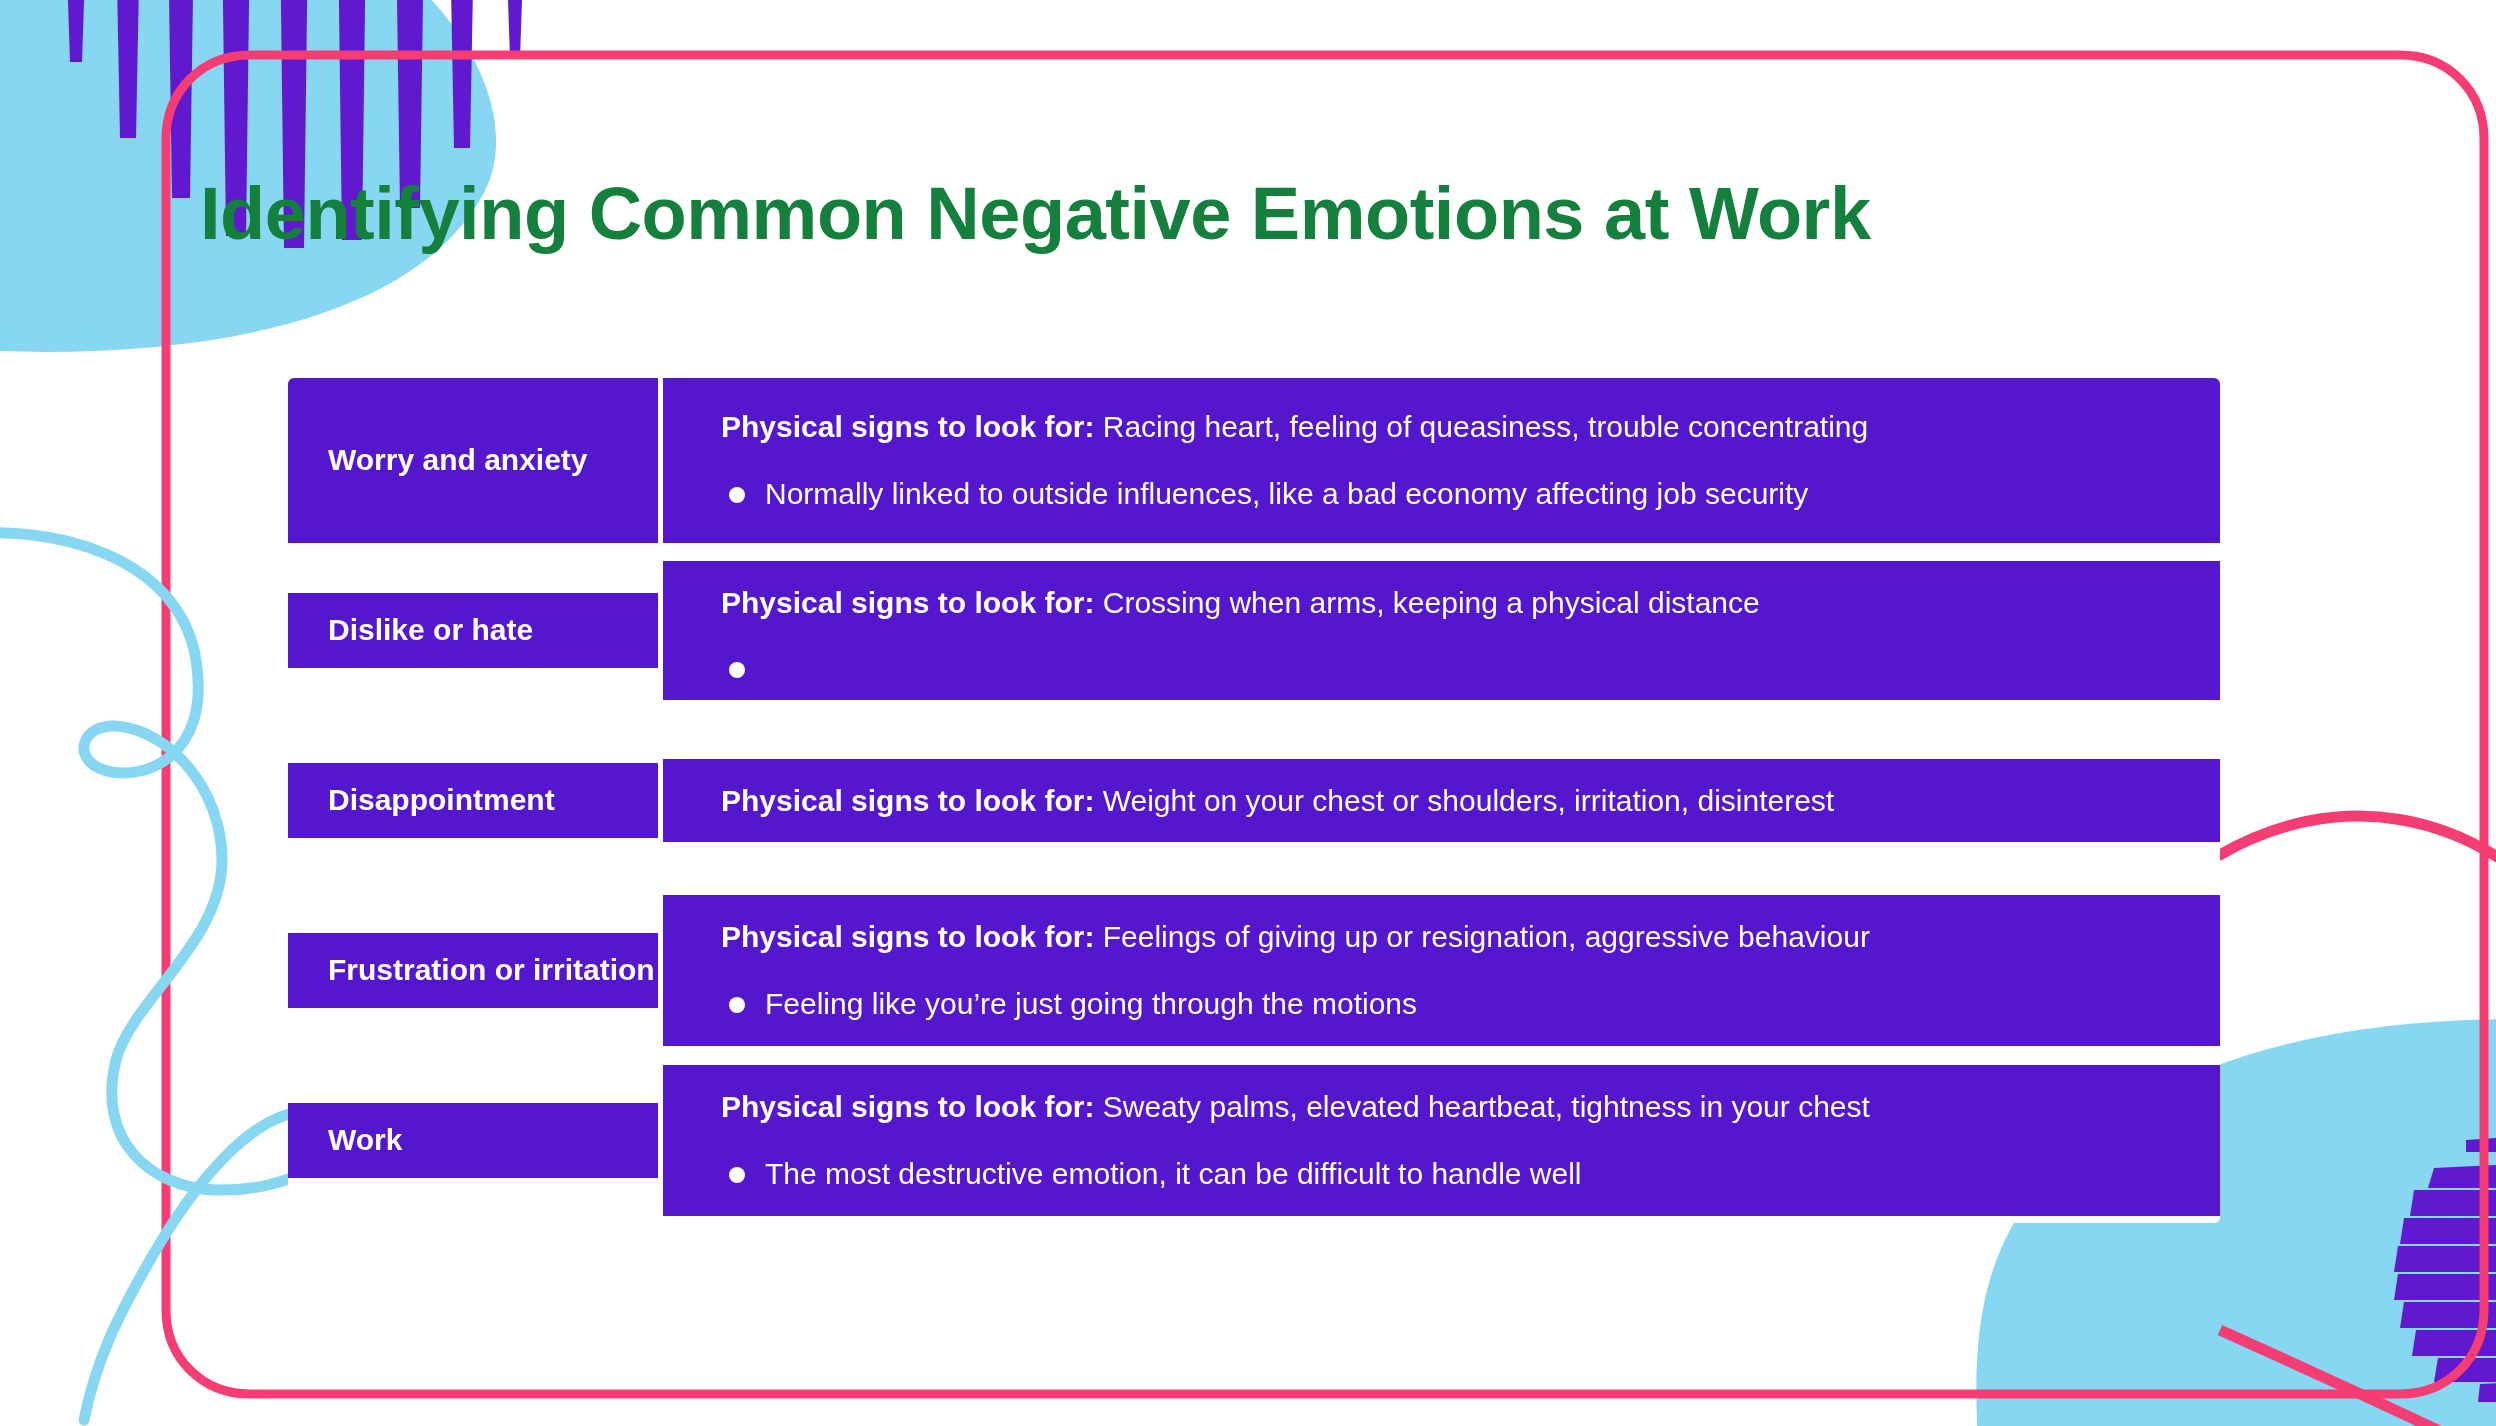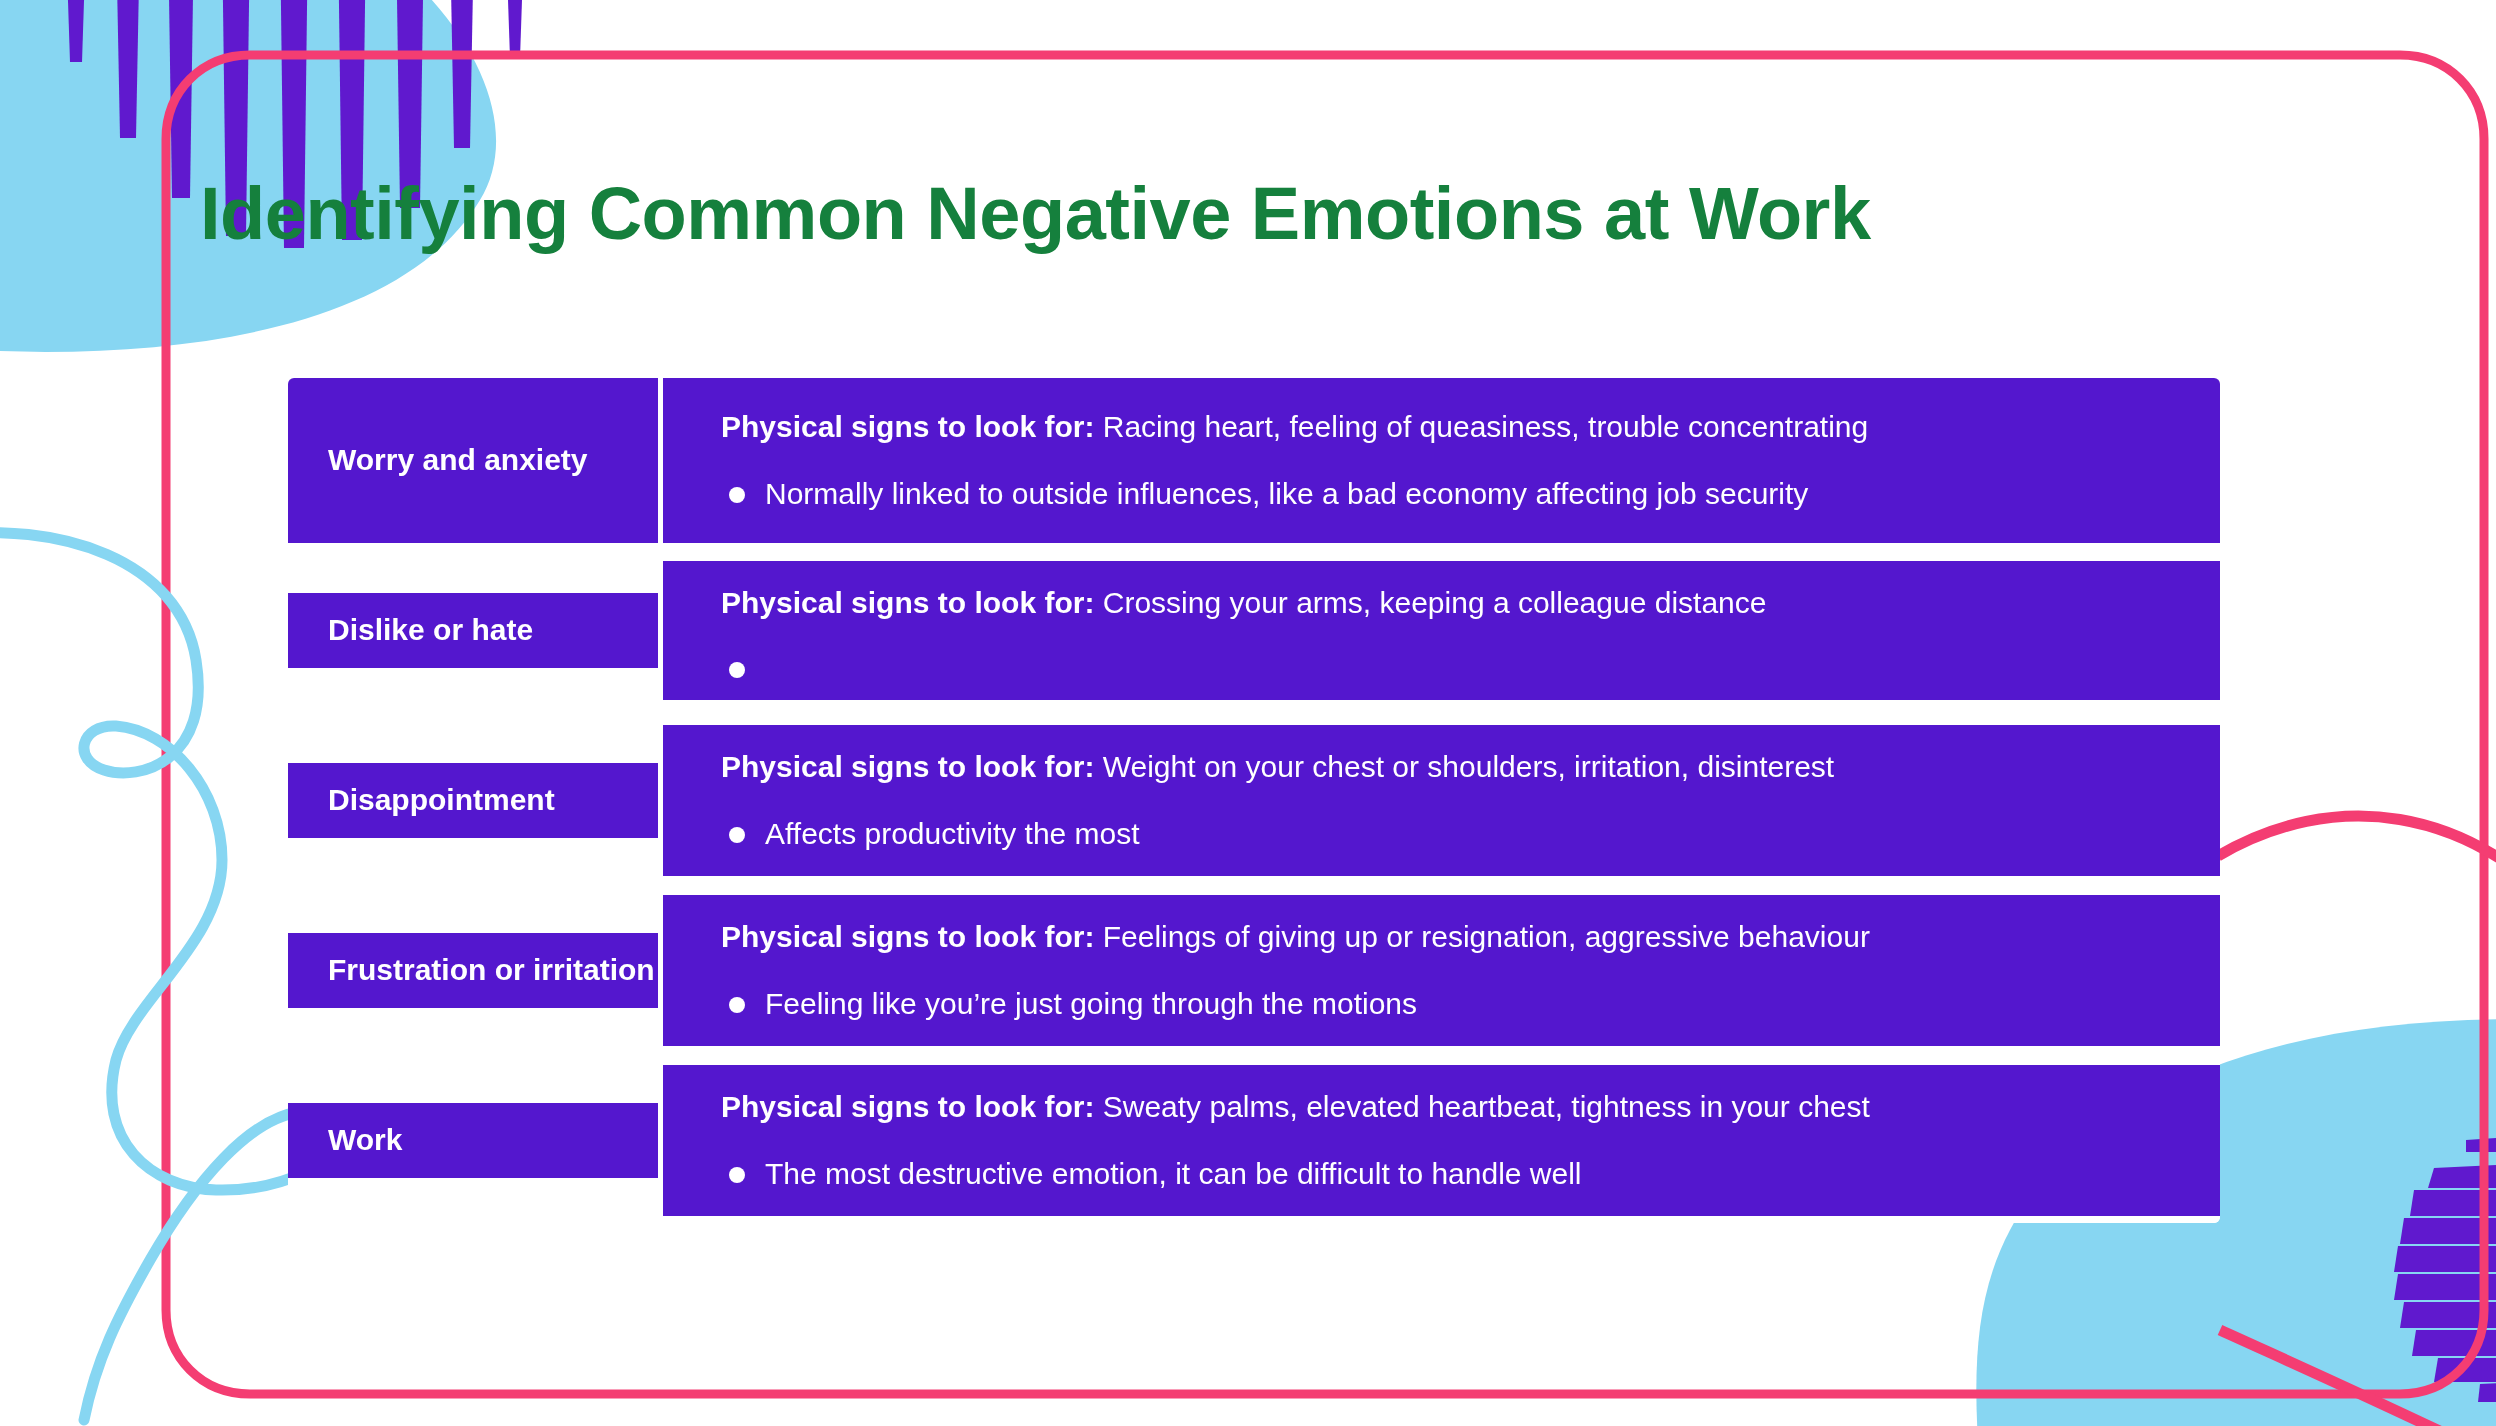--- a/index.html
+++ b/index.html
@@ -199,39 +199,35 @@
         </div>
       </div>
     </div>
 
     <div class="trow">
       <div class="cell-label">
         <span>Dislike or hate</span>
       </div>
       <div class="cell-body">
         <div class="signs-line">
-          <span class="signs-label">Physical signs to look for:</span><span> Crossing your arms, keeping a colleague distance</span>
+          <span class="signs-label">Physical signs to look for:</span><span> Crossing when arms, keeping a physical distance</span>
         </div>
         <div class="bullet-line">
           <span class="bullet-dot"></span>
         </div>
       </div>
     </div>
 
     <div class="trow">
       <div class="cell-label">
         <span>Disappointment</span>
       </div>
       <div class="cell-body">
         <div class="signs-line">
           <span class="signs-label">Physical signs to look for:</span><span> Weight on your chest or shoulders, irritation, disinterest</span>
-        </div>
-        <div class="bullet-line">
-          <span class="bullet-dot"></span>
-          <span>Affects productivity the most</span>
         </div>
       </div>
     </div>
 
     <div class="trow">
       <div class="cell-label">
         <span>Frustration or irritation</span>
       </div>
       <div class="cell-body">
         <div class="signs-line">

